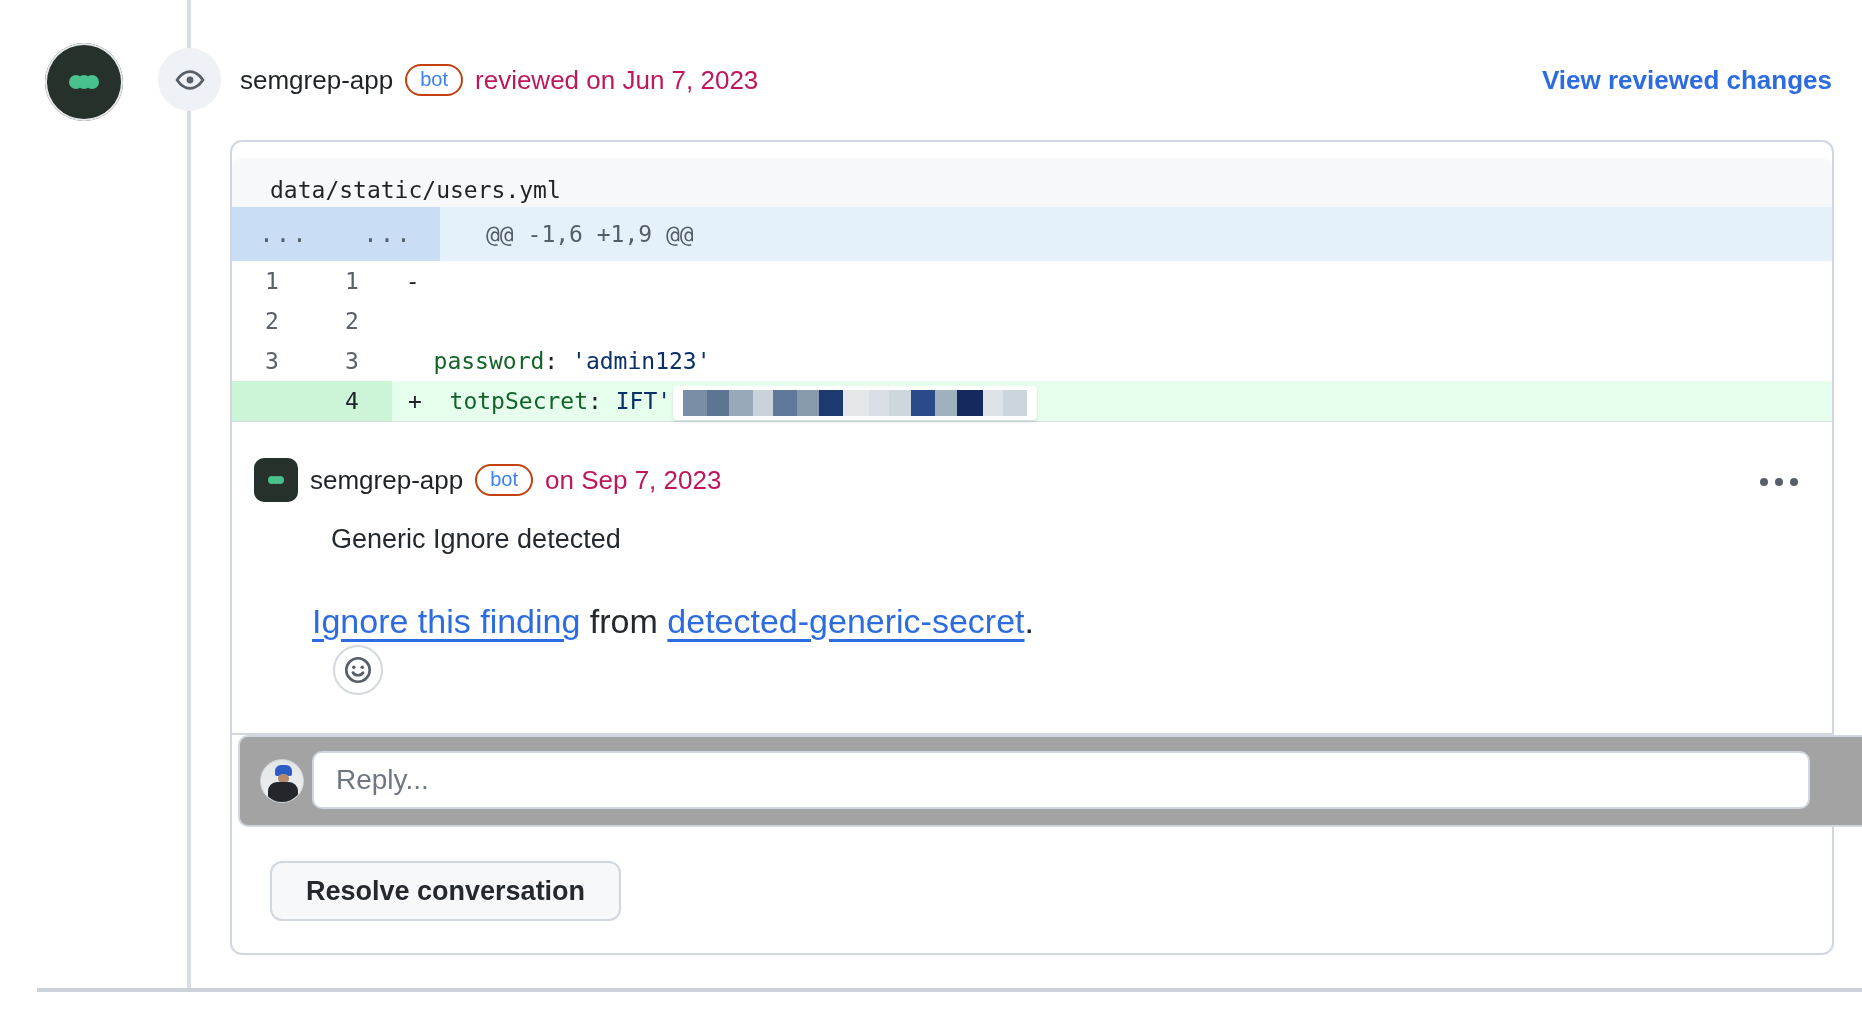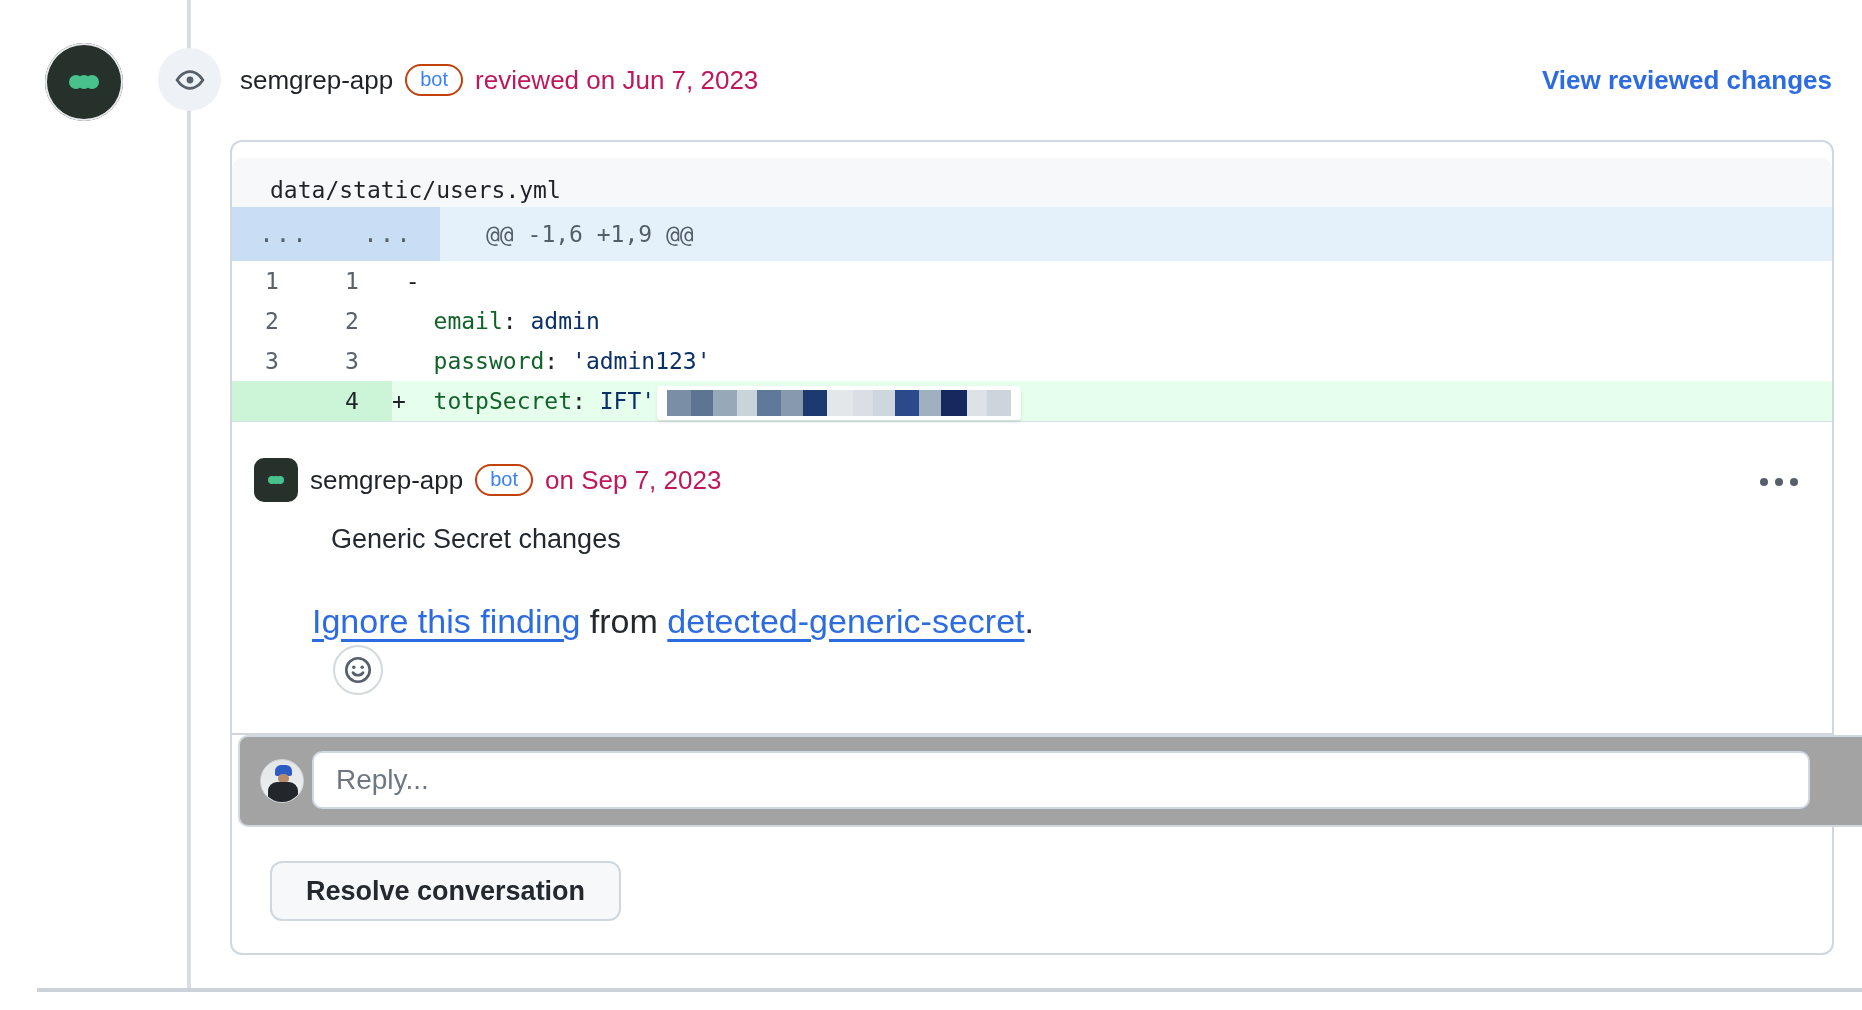--- a/index.html
+++ b/index.html
@@ -59,21 +59,21 @@
   .hunk-gutter{ width:208px; background:#c9ddf4; display:flex; }
   .expander{ width:104px; display:flex; align-items:center; justify-content:center;
              color:#57606a; font-size:24px; letter-spacing:2px; cursor:pointer; }
   .hunk-content{ flex:1; background:#e4f1fb; color:#545d68; font-size:23px;
                  display:flex; align-items:center; padding-left:46px; }
 
   .drow{ display:flex; height:40px; font-size:23px; }
   .drow .lnum{ width:80px; text-align:center; line-height:40px; color:#59626c; flex:none; }
   .drow .dcontent{ flex:1; line-height:40px; white-space:pre; }
   .drow.added .lnum{ background:#ccf5d8; color:#1f2328; }
-  .drow.added .dcontent{ background:#e6ffec; }
+  .drow.added .dcontent{ background:#e6ffec;padding-left:16px; }
 
   .redacted-secret{
     display:inline-flex; align-items:center; vertical-align:middle;
     background:#fff; border-radius:4px; padding:4px 10px; margin-left:2px;
     box-shadow:0 2px 3px rgba(27,31,36,0.12); height:34px;
   }
   .redaction-block{ height:26px; flex:none; }
 
   
   .comment-avatar{
@@ -169,21 +169,20 @@
       </div>
       <div id="diff-rows">
           <div class="drow">
             <span class="lnum">1</span>
             <span class="lnum">1</span>
             <span class="dcontent"><span style="color: rgb(31, 35, 40);"> </span><span style="color: rgb(31, 35, 40);">-</span></span>
           </div>
           <div class="drow">
             <span class="lnum">2</span>
             <span class="lnum">2</span>
-            <span class="dcontent"><span style="color: rgb(31, 35, 40);"> </span><span style="color: rgb(31, 35, 40);">  </span><span style="color: rgb(17, 99, 41);">email</span><span style="color: rgb(31, 35, 40);">:</span><span style="color: rgb(10, 48, 105);"> admin</span></span>
           </div>
           <div class="drow">
             <span class="lnum">3</span>
             <span class="lnum">3</span>
             <span class="dcontent"><span style="color: rgb(31, 35, 40);"> </span><span style="color: rgb(31, 35, 40);">  </span><span style="color: rgb(17, 99, 41);">password</span><span style="color: rgb(31, 35, 40);">:</span><span style="color: rgb(10, 48, 105);"> 'admin123'</span></span>
           </div>
           <div class="drow added">
             <span class="lnum"></span>
             <span class="lnum">4</span>
             <span class="dcontent"><span style="color: rgb(31, 35, 40);">+</span><span style="color: rgb(31, 35, 40);">  </span><span style="color: rgb(17, 99, 41);">totpSecret</span><span style="color: rgb(31, 35, 40);">:</span><span style="color: rgb(10, 48, 105);"> IFT'</span><span class="redacted-secret"><span class="redaction-block" style="width: 24px; background: rgb(122, 143, 166);"></span><span class="redaction-block" style="width: 22px; background: rgb(94, 116, 147);"></span><span class="redaction-block" style="width: 24px; background: rgb(151, 168, 184);"></span><span class="redaction-block" style="width: 20px; background: rgb(201, 211, 218);"></span><span class="redaction-block" style="width: 24px; background: rgb(96, 120, 154);"></span><span class="redaction-block" style="width: 22px; background: rgb(135, 153, 173);"></span><span class="redaction-block" style="width: 24px; background: rgb(29, 58, 112);"></span><span class="redaction-block" style="width: 26px; background: rgb(227, 231, 234);"></span><span class="redaction-block" style="width: 20px; background: rgb(217, 223, 228);"></span><span class="redaction-block" style="width: 22px; background: rgb(206, 215, 222);"></span><span class="redaction-block" style="width: 24px; background: rgb(42, 74, 140);"></span><span class="redaction-block" style="width: 22px; background: rgb(159, 176, 191);"></span><span class="redaction-block" style="width: 26px; background: rgb(22, 41, 94);"></span><span class="redaction-block" style="width: 20px; background: rgb(221, 226, 231);"></span><span class="redaction-block" style="width: 24px; background: rgb(205, 213, 220);"></span></span></span>
@@ -202,21 +201,21 @@
       <span class="bot-badge">bot</span>
       <span class="muted">on Sep 7, 2023</span>
     </div>
 
     <div class="kebab">
       <i></i>
         <i></i>
         <i></i>
     </div>
 
-    <div class="comment-body">Generic Secret changes</div>
+    <div class="comment-body">Generic Ignore detected</div>
 
     <div class="comment-links"><span class="inline-link">Ignore this finding</span><span> from </span><span class="inline-link">detected-generic-secret</span><span>.</span></div>
 
     <div class="emoji-btn">
       <svg width="28" height="28" viewBox="0 0 16 16">
         <circle cx="8" cy="8" r="6.7" fill="none" stroke="#57606a" stroke-width="1.5"></circle>
         <circle cx="5.6" cy="6.4" r="1" fill="#57606a"></circle>
         <circle cx="10.4" cy="6.4" r="1" fill="#57606a"></circle>
         <path d="M5.1 9.5c.7 1 1.7 1.5 2.9 1.5s2.2-.5 2.9-1.5" fill="none" stroke="#57606a" stroke-width="1.5" stroke-linecap="round"></path>
       </svg>

